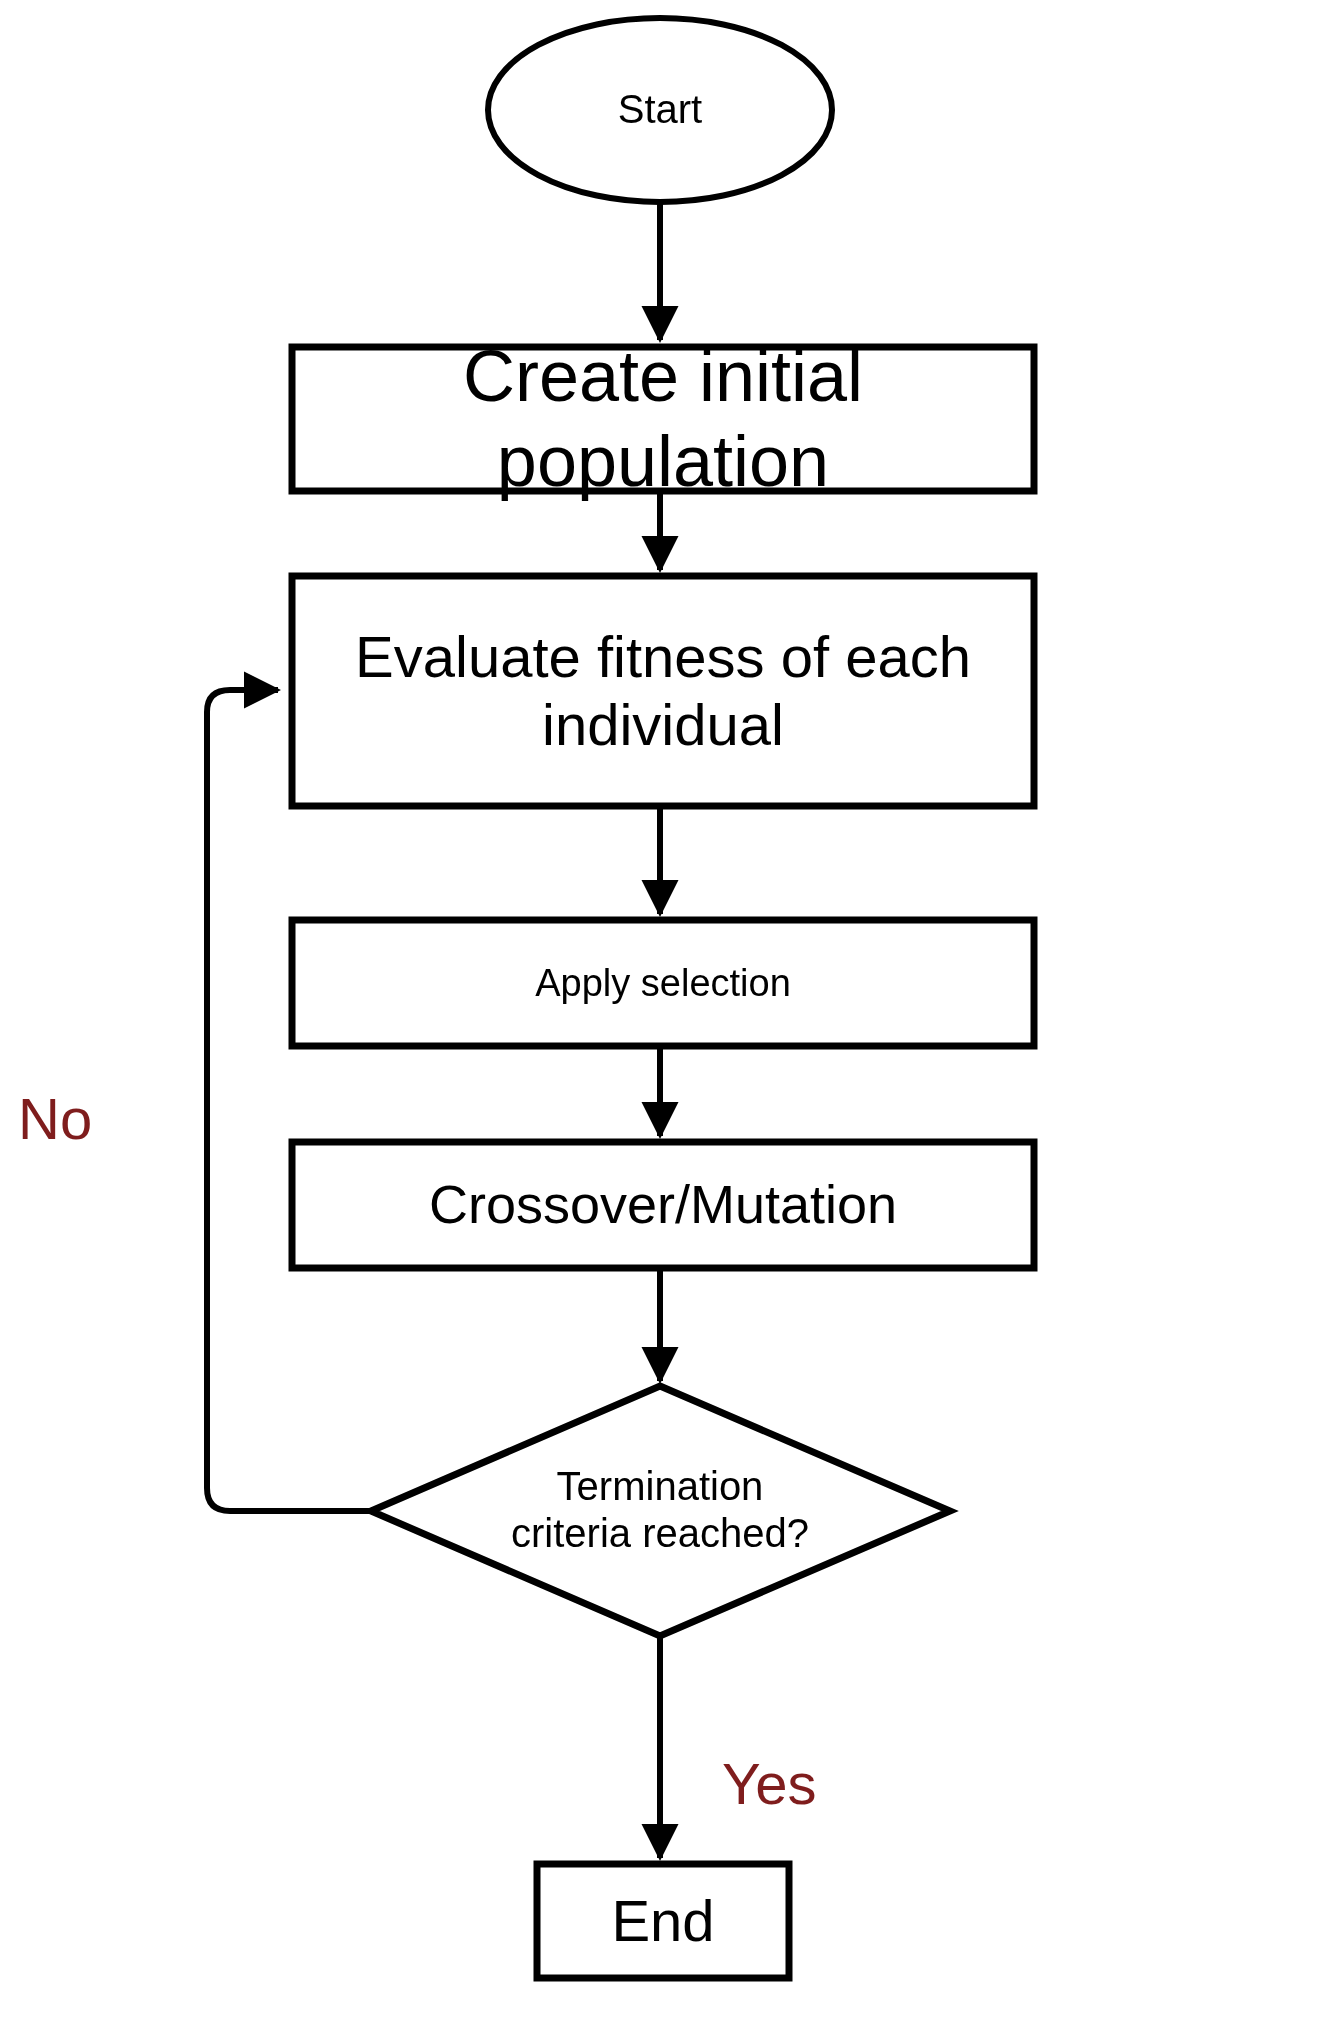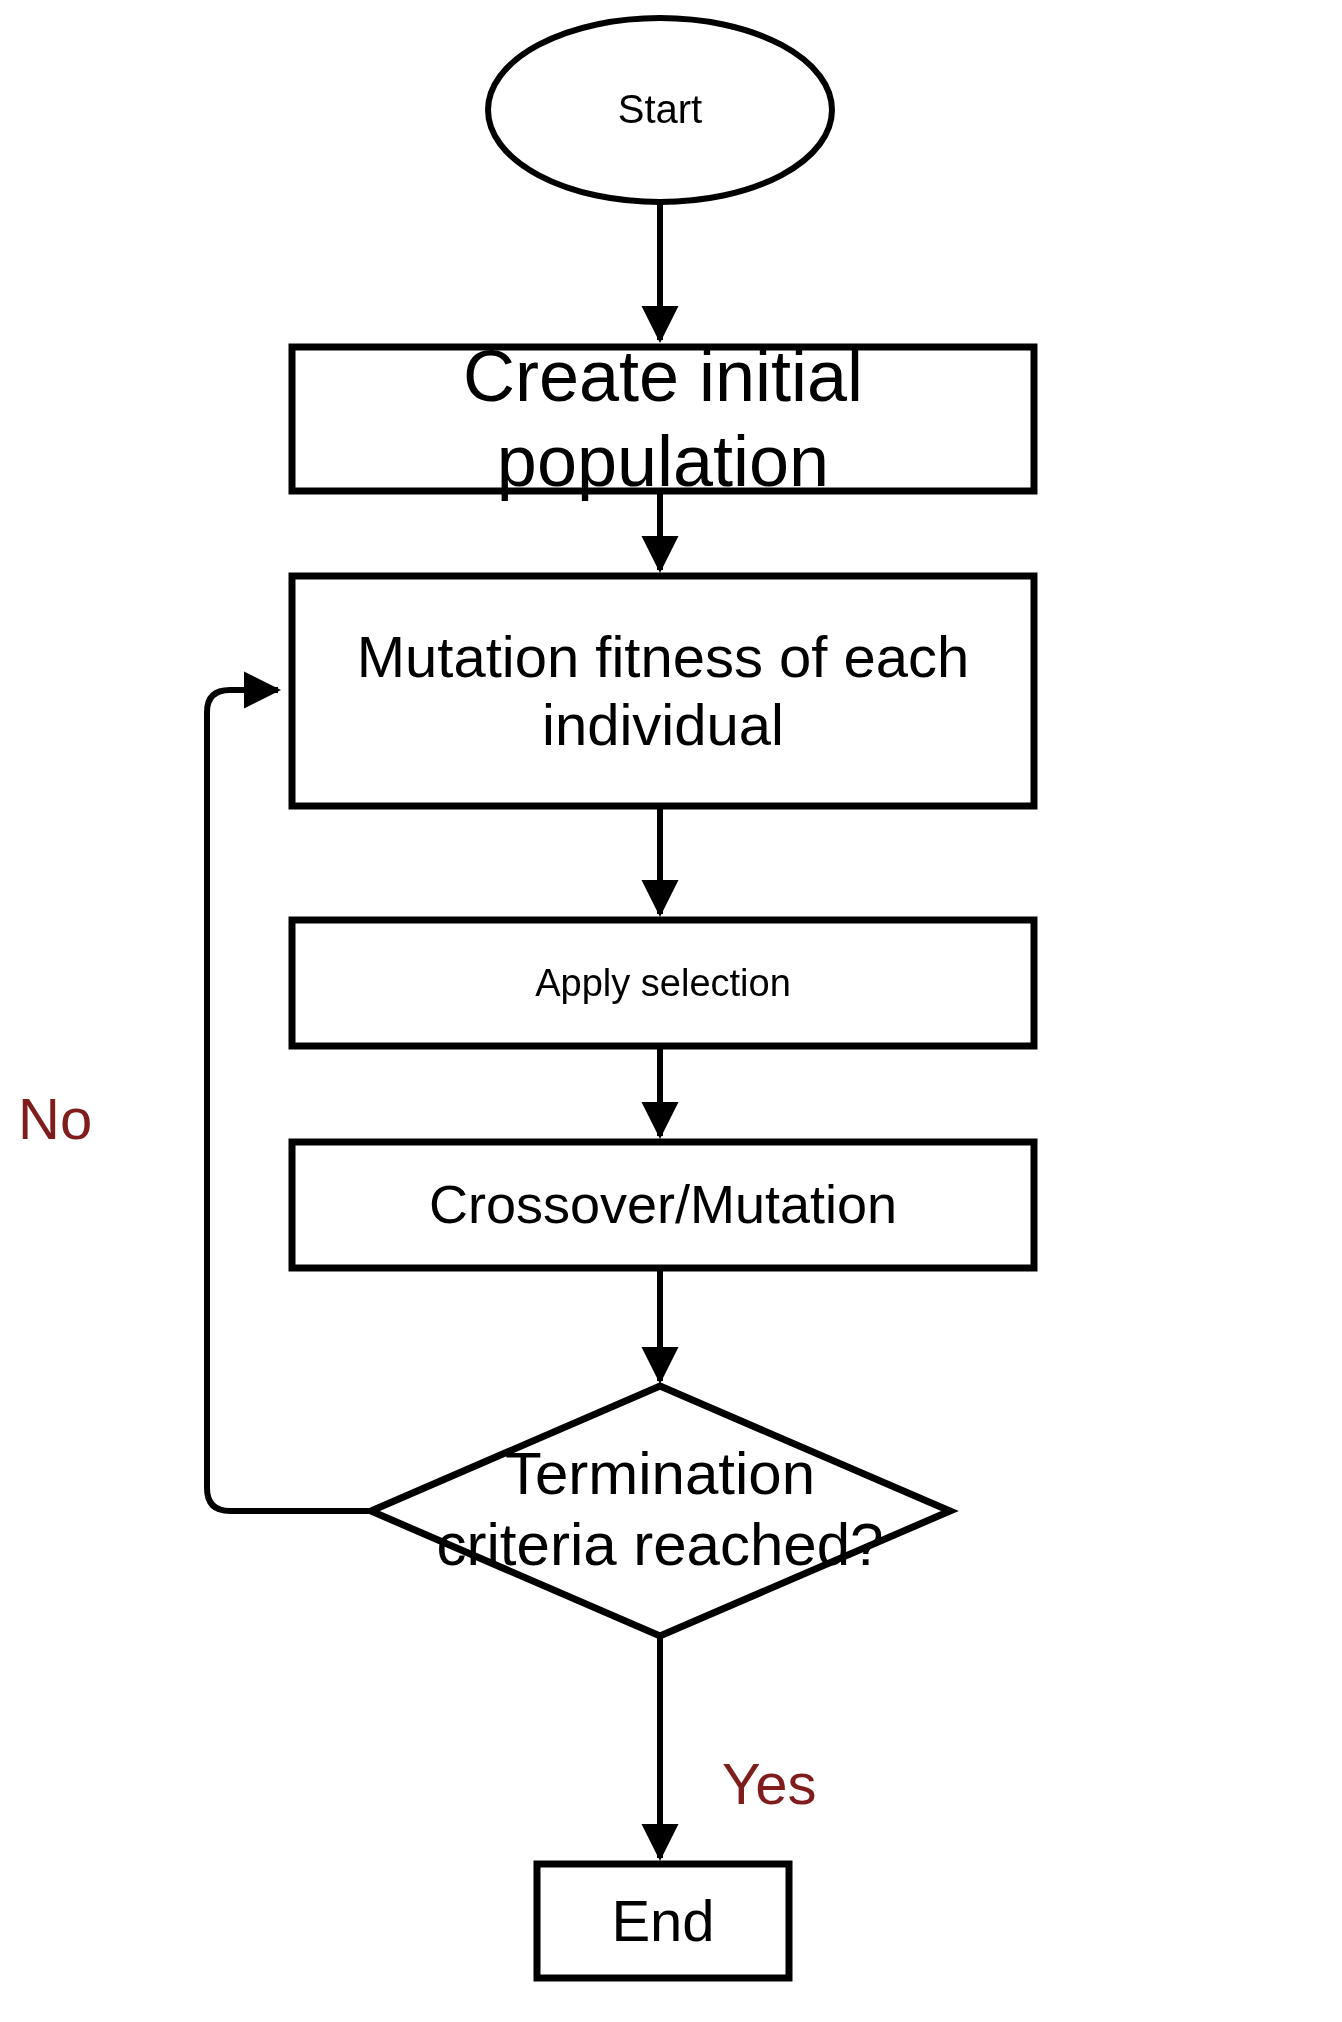--- a/index.html
+++ b/index.html
@@ -42,21 +42,21 @@
     color: #7f1d1d;
     font-family: "Liberation Sans", sans-serif;
     white-space: nowrap;
   }
   
   #label-start      { left: 490px;  top: 20px;   width: 340px; height: 180px; font-size: 40px; }
   #label-create     { left: 292px;  top: 347px;  width: 742px; height: 144px; font-size: 72px; }
   #label-evaluate   { left: 292px;  top: 576px;  width: 742px; height: 230px; font-size: 58px; }
   #label-selection  { left: 292px;  top: 920px;  width: 742px; height: 126px; font-size: 38px; }
   #label-crossover  { left: 292px;  top: 1142px; width: 742px; height: 126px; font-size: 54px; }
-  #label-decision   { left: 430px;  top: 1430px; width: 460px; height: 160px; font-size: 60px; }
+  #label-decision   { left: 430px;  top: 1430px; width: 460px; height: 160px; font-size: 40px; }
   #label-end        { left: 537px;  top: 1864px; width: 252px; height: 114px; font-size: 58px; }
   
   #label-no   { left: 18px;  top: 1085px; font-size: 58px; }
   #label-yes  { left: 722px; top: 1750px; font-size: 58px; text-align: center; }
 </style>
 </head>
 <body>
 
 <div id="flowchart-canvas">
 
@@ -93,21 +93,21 @@
 
     <path d="M 371 1511 L 230 1511 Q 207 1511 207 1488 L 207 712 Q 207 690 230 690 L 278 690" fill="none" stroke="#000000" stroke-width="6" marker-end="url(#arrowhead)"></path>
 
     <line x1="660" y1="1636" x2="660" y2="1858" stroke="#000000" stroke-width="6" marker-end="url(#arrowhead)"></line>
   </svg>
 
   <div class="node-label" id="label-start">Start</div>
 
   <div class="node-label" id="label-create">Create initial population</div>
 
-  <div class="node-label" id="label-evaluate">Mutation fitness of each
+  <div class="node-label" id="label-evaluate">Evaluate fitness of each
 individual</div>
 
   <div class="node-label" id="label-selection">Apply selection</div>
 
   <div class="node-label" id="label-crossover">Crossover/Mutation</div>
 
   <div class="node-label" id="label-decision">Termination
 criteria reached?</div>
 
   <div class="node-label" id="label-end">End</div>

